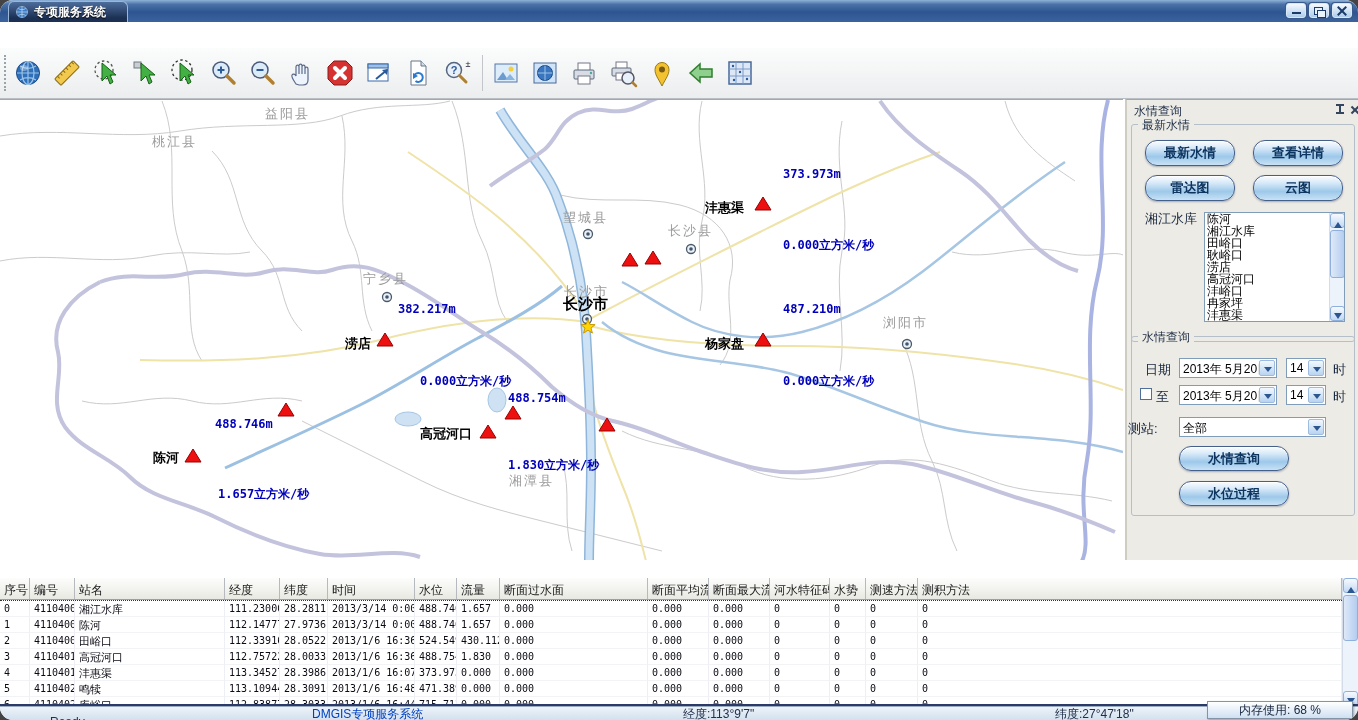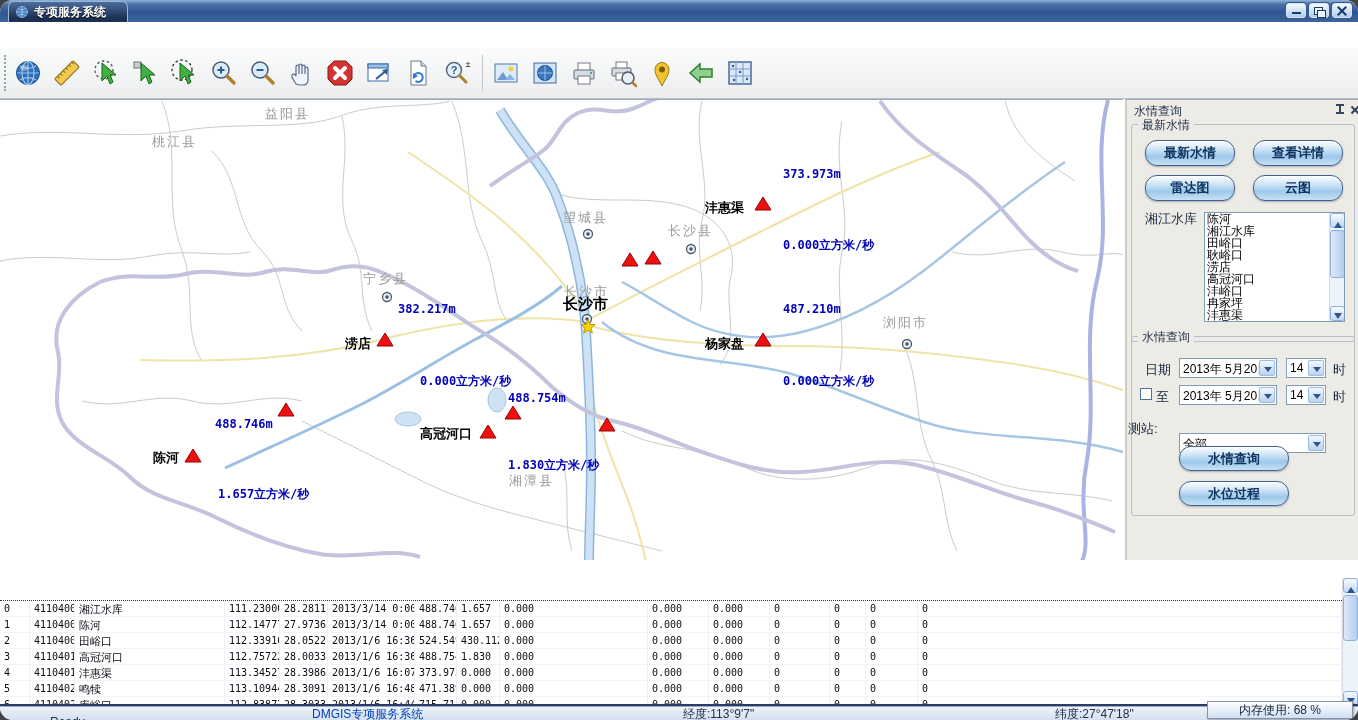--- a/index.html
+++ b/index.html
@@ -409,29 +409,46 @@
     <div class="combo" style="left:52px;top:285px;width:98px;">
       <span class="val">2013年 5月20日</span>
       <span class="drop"></span>
     </div>
     <div class="combo" style="left:159px;top:285px;width:40px;">
       <span class="val">14</span>
       <span class="drop"></span>
     </div>
     <span class="label-sm" style="left:206px;top:288px;">时</span>
     <span class="label-sm" style="left:1px;top:320px;">测站:</span>
-    <div class="combo" style="left:52px;top:317px;width:147px;margin-top:16px;">
+    <div class="combo" style="left:52px;top:317px;width:147px;">
       <span class="val">全部</span>
       <span class="drop"></span>
     </div>
     <div class="xp-btn" style="left:52px;top:346px;width:110px;height:25px;">水情查询</div>
     <div class="xp-btn" style="left:52px;top:381px;width:110px;height:25px;">水位过程</div>
   </div>
 
   <div id="output">
+    <div id="thead">
+        <div class="th" style="width: 30px;">序号</div>
+        <div class="th" style="width: 45px;">编号</div>
+        <div class="th" style="width: 150px;">站名</div>
+        <div class="th" style="width: 55px;">经度</div>
+        <div class="th" style="width: 48px;">纬度</div>
+        <div class="th" style="width: 87px;">时间</div>
+        <div class="th" style="width: 42px;">水位</div>
+        <div class="th" style="width: 43px;">流量</div>
+        <div class="th" style="width: 148px;">断面过水面</div>
+        <div class="th" style="width: 61px;">断面平均流</div>
+        <div class="th" style="width: 61px;">断面最大流</div>
+        <div class="th" style="width: 60px;">河水特征码</div>
+        <div class="th" style="width: 36px;">水势</div>
+        <div class="th" style="width: 52px;">测速方法</div>
+        <div class="th" style="width: 424px;">测积方法</div>
+      </div>
     <div id="tbody">
         <div class="tr">
           <div class="td" style="width: 30px;">0</div>
           <div class="td" style="width: 45px;">41104002</div>
           <div class="td name" style="width: 150px;">湘江水库</div>
           <div class="td" style="width: 55px;">111.230000</div>
           <div class="td" style="width: 48px;">28.281111</div>
           <div class="td" style="width: 87px;">2013/3/14 0:00:00</div>
           <div class="td" style="width: 42px;">488.746</div>
           <div class="td" style="width: 43px;">1.657</div>

